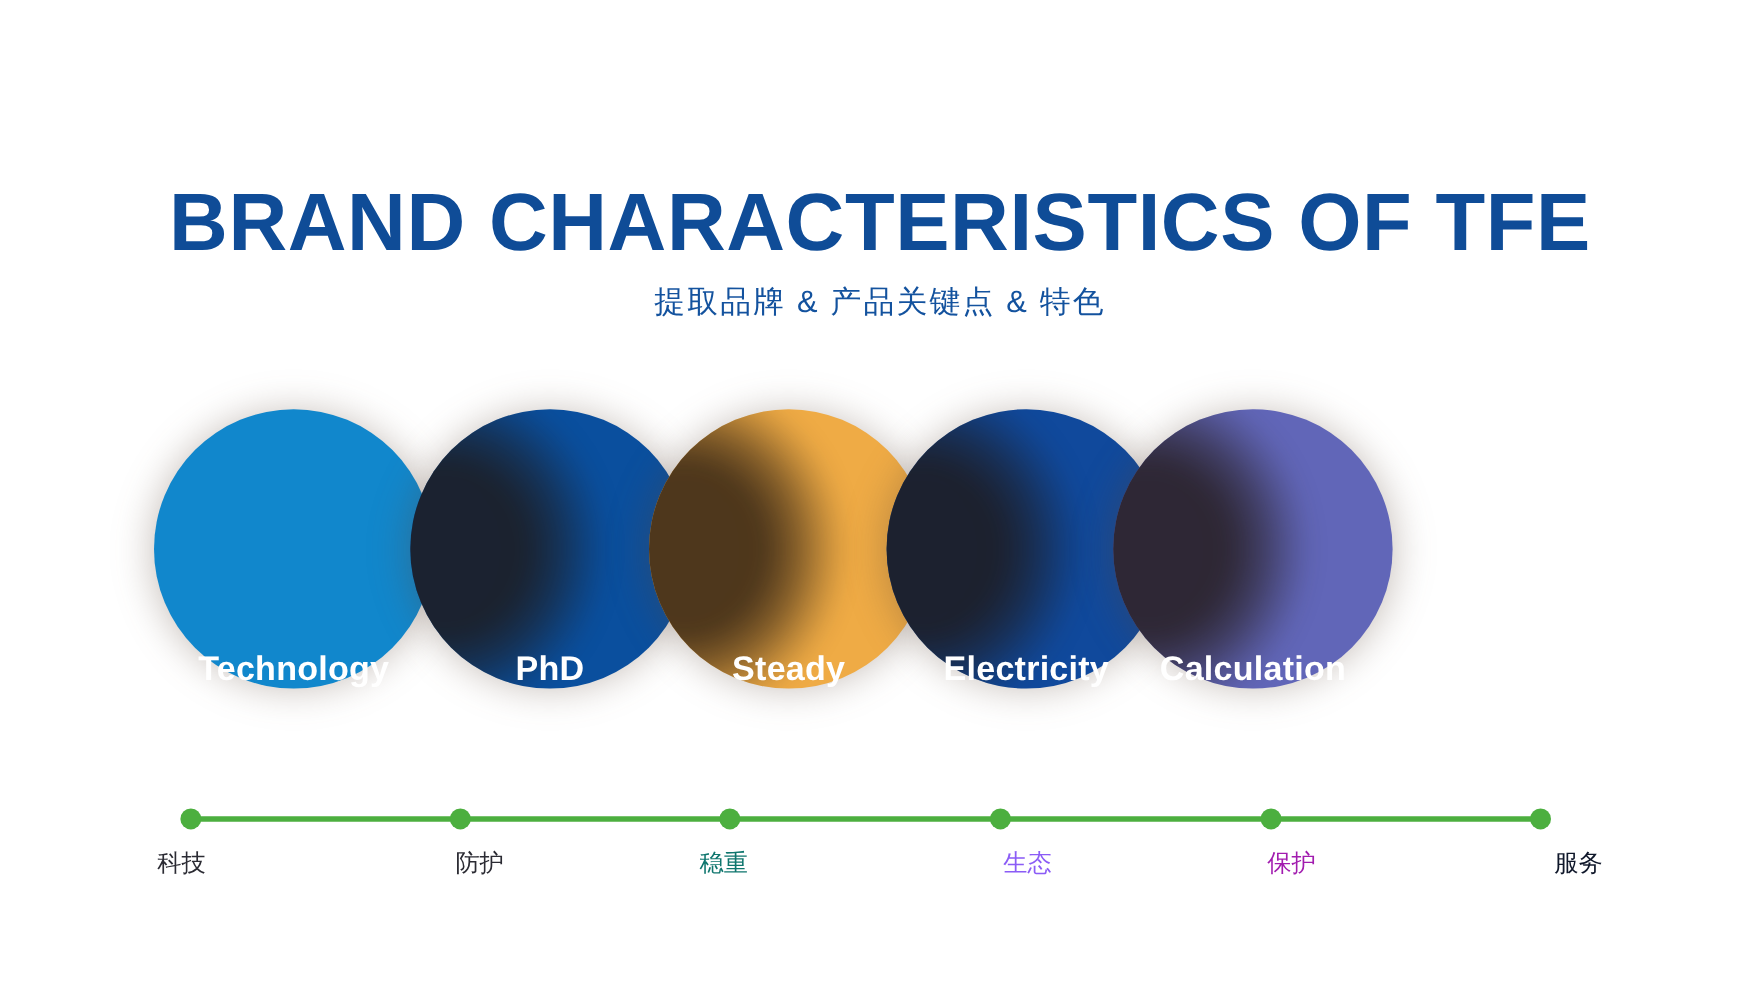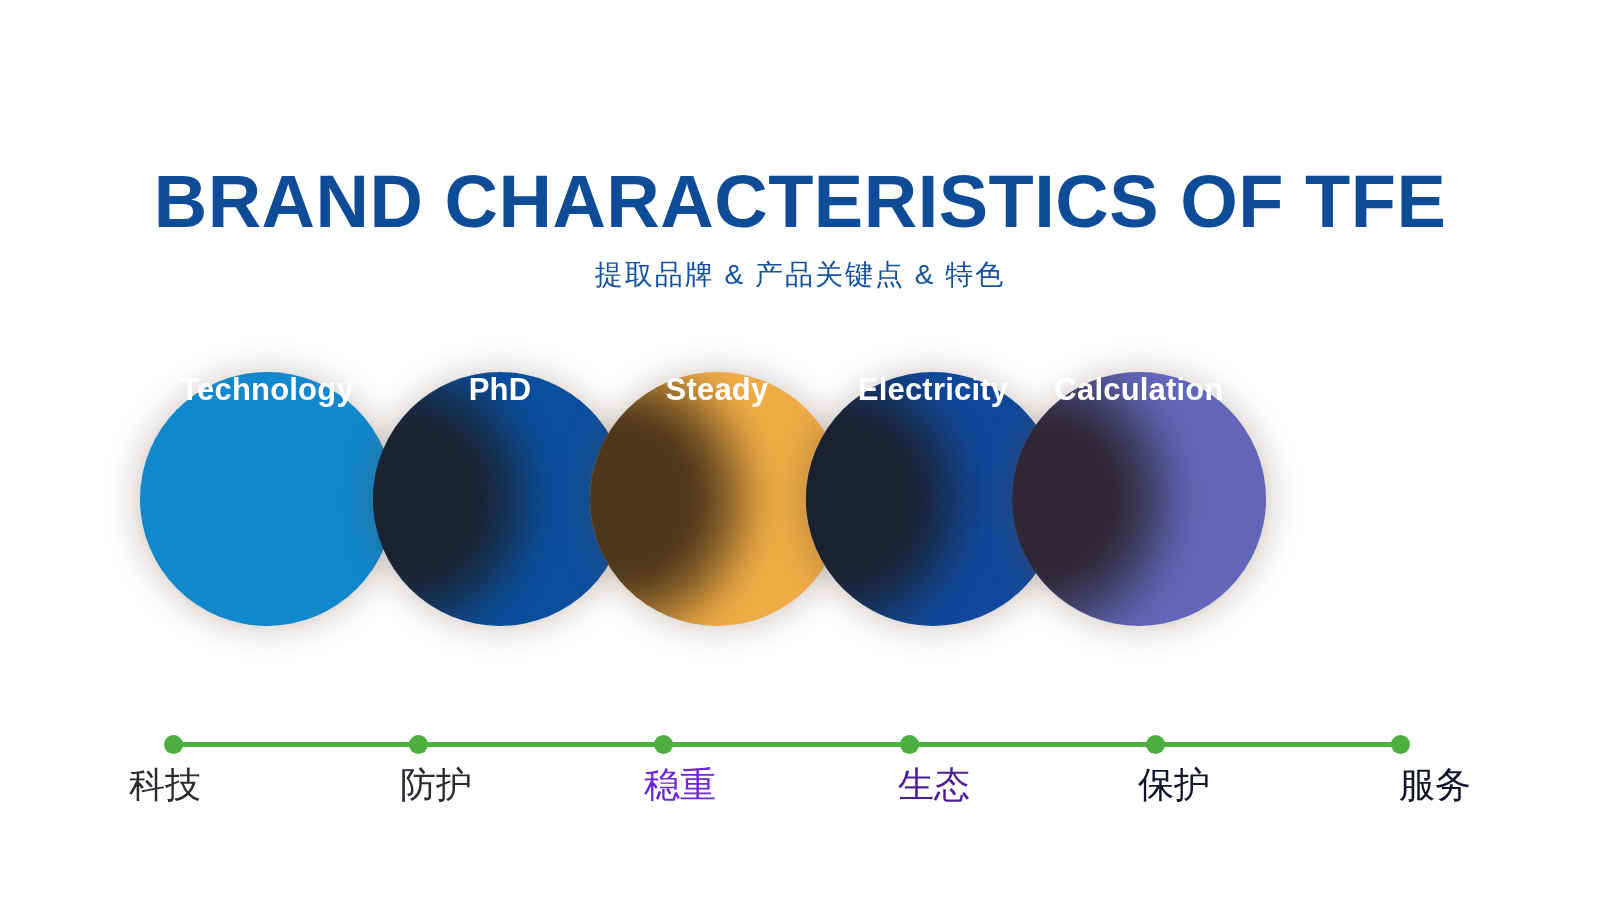--- a/index.html
+++ b/index.html
@@ -57,21 +57,21 @@
     width: 1600px;
     height: 300px;
   }
   .bubble {
     position: absolute;
     top: 0;
     width: 254px;
     height: 254px;
     border-radius: 50%;
     display: flex;
-    align-items: flex-start;
+    align-items: flex-end;
     justify-content: center;
   }
   
   .bubble .halo {
     position: absolute;
     left: -26px;
     top: -22px;
     width: 306px;
     height: 300px;
     border-radius: 50%;
@@ -141,21 +141,21 @@
     height: 19px;
     margin-left: -9.5px;
     top: 35px;
     border-radius: 50%;
     background: #4caf3f;
   }
   .timeline .tick-label {
     position: absolute;
     top: 62px;
     font-family: "Liberation Sans", "DejaVu Sans", sans-serif;
-    font-size: 36px;
+    font-size: 22px;
     line-height: 46px;
     color: #2b2b33;
     white-space: nowrap;
     transform: translateX(-50%);
   }
 </style>
 </head>
 <body>
 
 <div id="slide">
@@ -213,19 +213,19 @@
 
     <div class="node" style="left: 173px; background: rgb(76, 175, 63);"></div>
     <div class="node" style="left: 418px; background: rgb(76, 175, 63);"></div>
     <div class="node" style="left: 663px; background: rgb(76, 175, 63);"></div>
     <div class="node" style="left: 909px; background: rgb(76, 175, 63);"></div>
     <div class="node" style="left: 1155px; background: rgb(76, 175, 63);"></div>
     <div class="node" style="left: 1400px; background: rgb(76, 175, 63);"></div>
 
     <div class="tick-label" style="left: 165px; color: rgb(43, 43, 51);">科技</div>
     <div class="tick-label" style="left: 436px; color: rgb(43, 43, 51);">防护</div>
-    <div class="tick-label" style="left: 680px; color: #6d28d9; text-align: right;">稳重</div>
-    <div class="tick-label" style="left: 934px; color: #4c1d95;">生态</div>
-    <div class="tick-label" style="left: 1174px; color: #0f172a; font-family: Liberation Serif, serif;">保护</div>
+    <div class="tick-label" style="left: 658px; color: #0f766e; text-align: right;">稳重</div>
+    <div class="tick-label" style="left: 934px; color: #8b5cf6;">生态</div>
+    <div class="tick-label" style="left: 1174px; color: #a21caf; font-family: Liberation Serif, serif;">保护</div>
     <div class="tick-label" style="left: 1408px; color: #0f172a; margin-left: 27px;">服务</div>
   </div>
 
 </div>
 
 </body></html>

